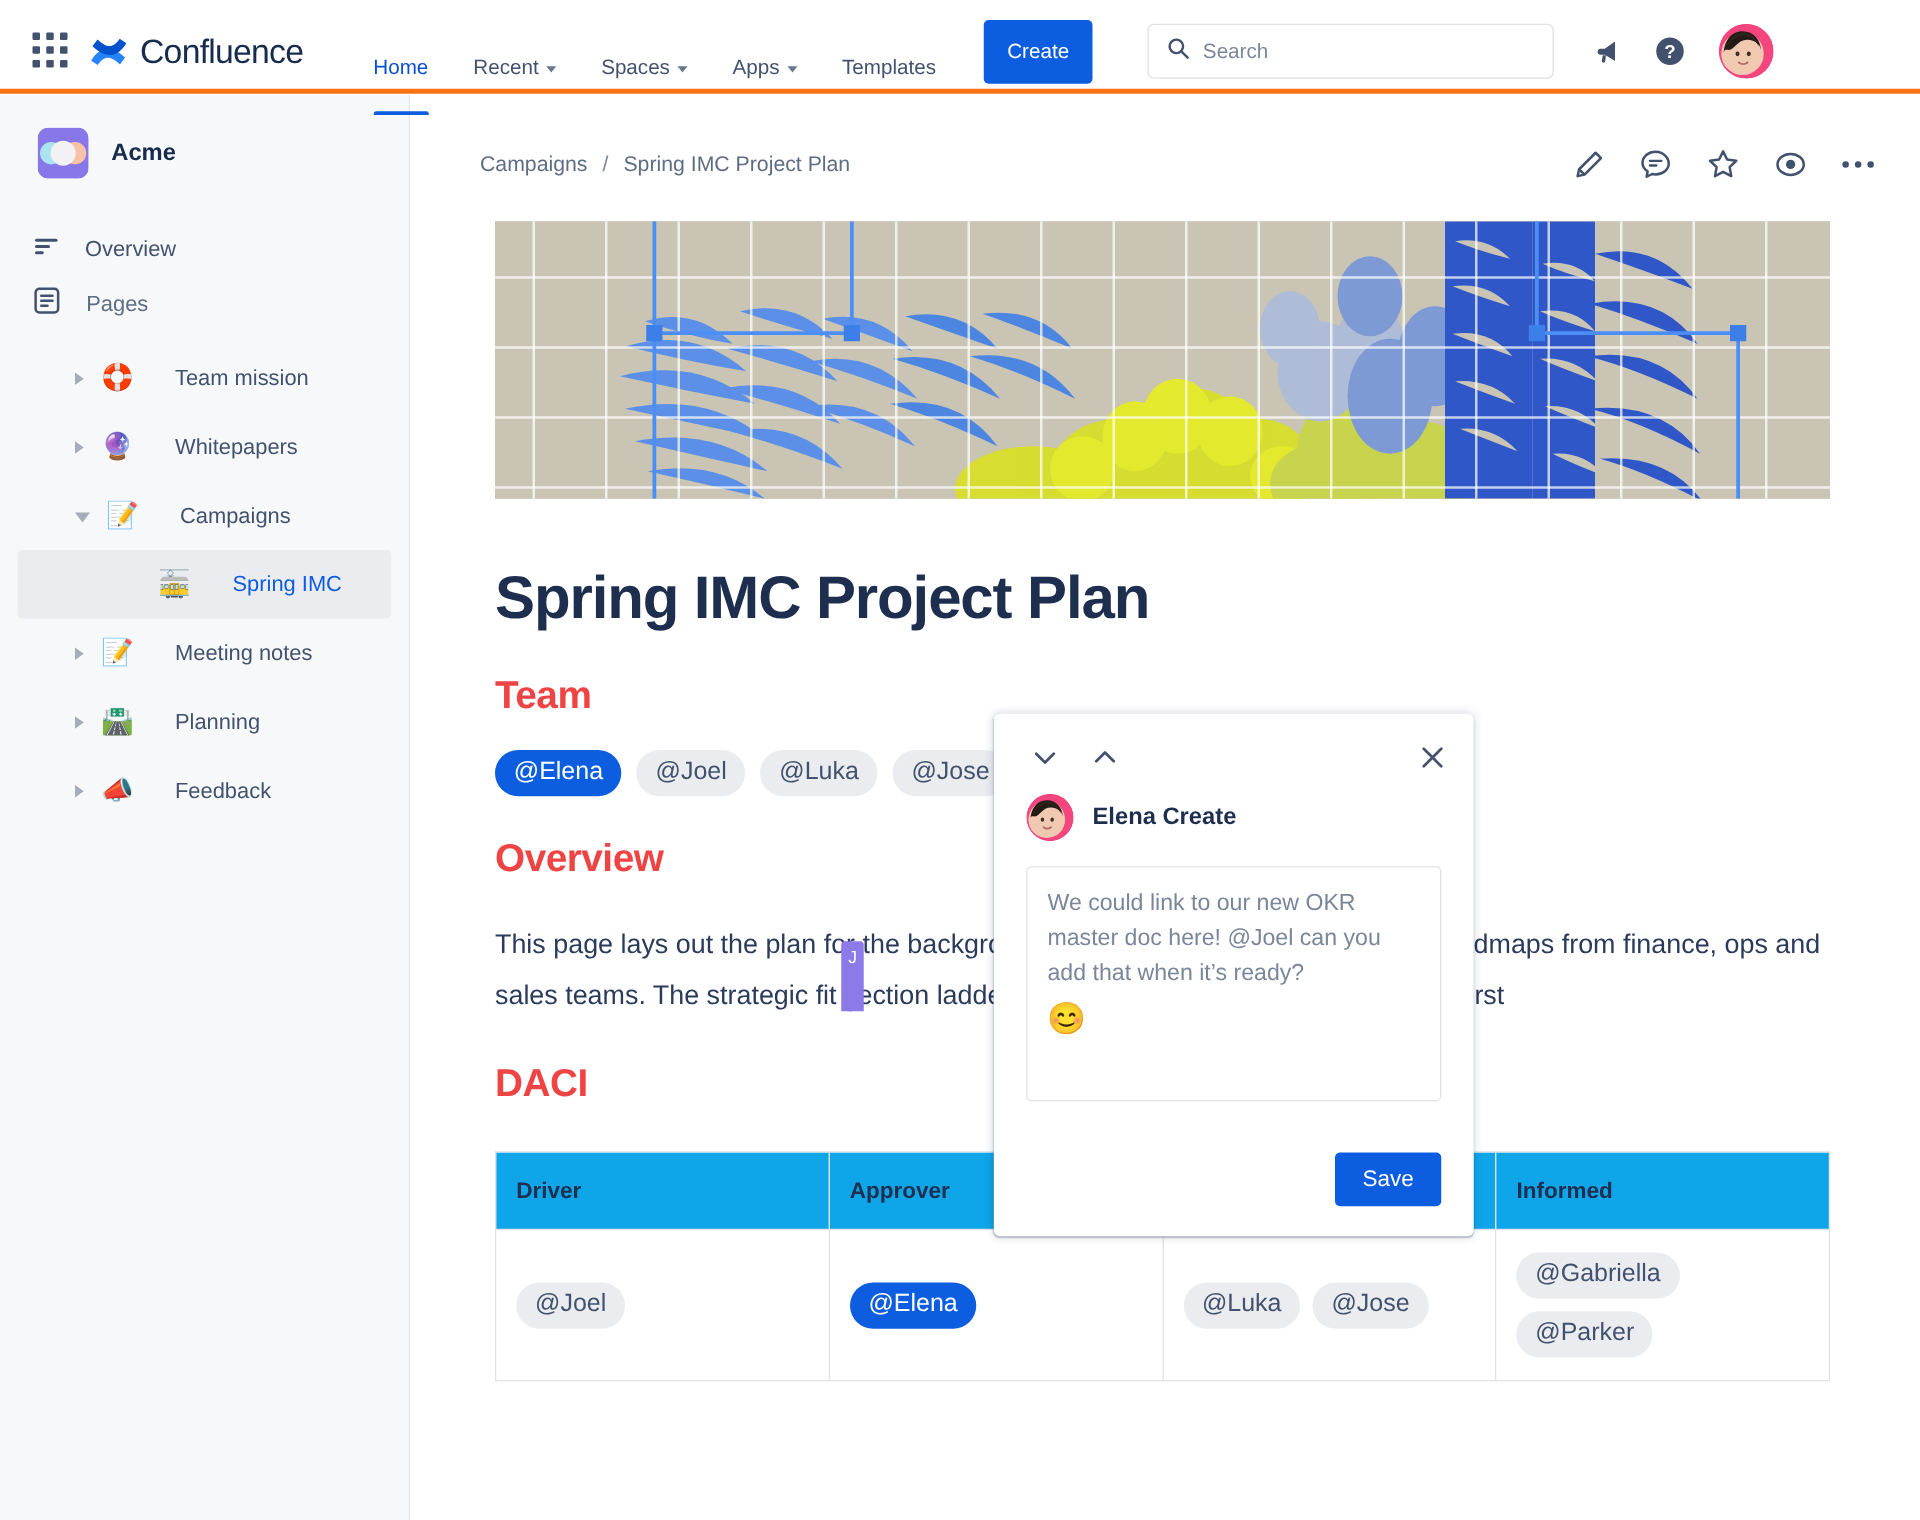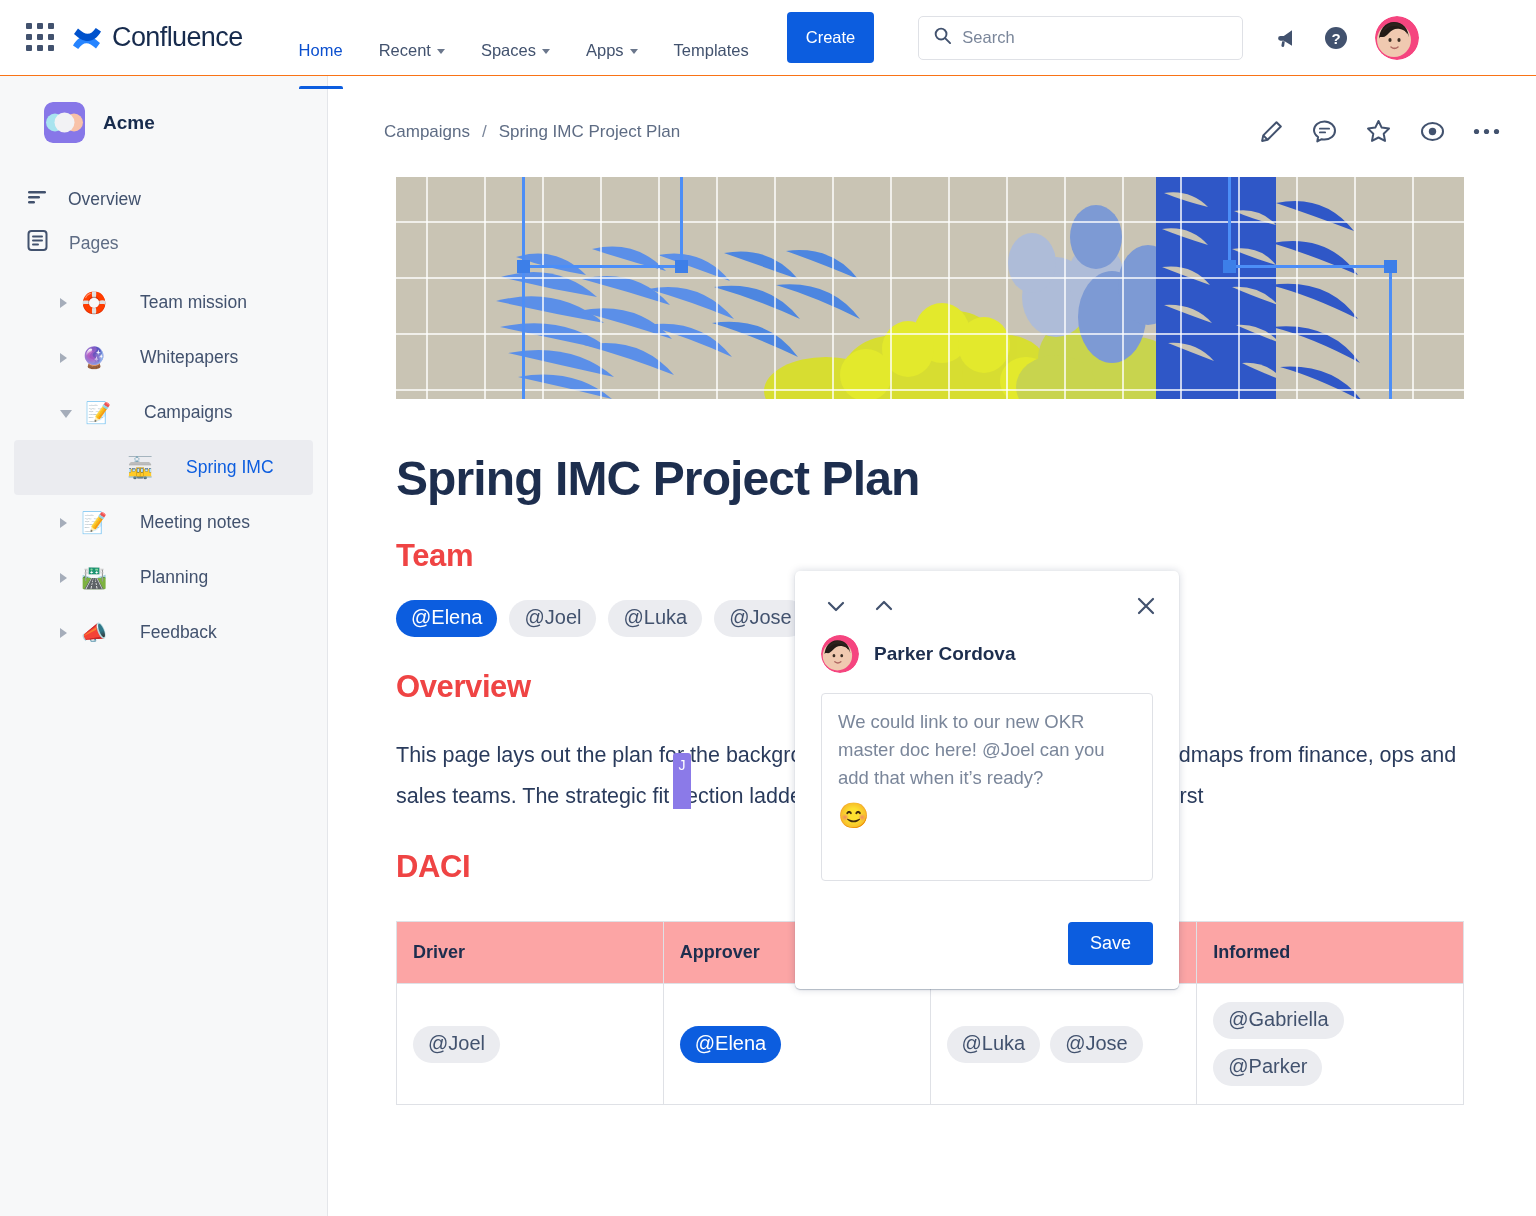--- a/index.html
+++ b/index.html
@@ -6,24 +6,24 @@
   html, body {
     width: 1536px; height: 1216px;
     font-family: "Liberation Sans", sans-serif;
     background: #ffffff;
     color: #172b4d;
     overflow: hidden;
   }
 
   
   .topnav {
-    position: absolute; top: 0; left: 0;
-    width: 1536px; height: 76px;
+    position: absolute; top: 11px; left: 0;
+    width: 1536px; height: 64px;
     background: #fff;
-    border-bottom: 1px solid #f97316;
+    border-bottom: 4px solid #f97316;
     display: flex; align-items: center;
     z-index: 40;
   }
   .appswitcher {
     margin-left: 26px;
     width: 30px; height: 30px;
     display: grid; grid-template-columns: repeat(3,1fr);
     grid-template-rows: repeat(3,1fr); gap: 3px;
     align-content: center; justify-content: center;
     cursor: pointer;
@@ -82,21 +82,21 @@
   }
 
   
   .sidebar {
     position: absolute; top: 76px; left: 0;
     width: 328px; height: 1140px;
     background: #f7f8f9;
     border-right: 1px solid #e4e6ea;
     overflow: hidden;
   }
-  .space-header { display: flex; align-items: center; padding: 26px 0 0 44px; cursor: pointer; }
+  .space-header { display: flex; align-items: center; padding: 26px 0 0 30px; cursor: pointer; }
   .space-logo { width: 41px; height: 41px; border-radius: 8px; position: relative; overflow: hidden; flex: none; }
   .space-name { font-size: 19px; font-weight: bold; color: #172b4d; margin-left: 18px; }
   .nav-section { margin-top: 34px; }
   .nav-row {
     display: flex; align-items: center;
     height: 44px; padding-left: 26px; cursor: pointer;
     font-size: 17.5px; color: #42526e;
   }
   .nav-row .lbl { margin-left: 20px; }
   .nav-row.pages .lbl { color: #5e6c84; }
@@ -193,21 +193,21 @@
     content: ""; position: absolute; left: 6px; top: 26px;
     width: 3px; height: 30px; background: #8b7ae8;
   }
 
   
   .daci { margin-top: 36px; width: 100%; border-collapse: collapse; table-layout: fixed; }
   .daci th, .daci td {
     border: 1px solid #dfe1e6; text-align: left;
     padding: 18px 16px; vertical-align: middle;
   }
-  .daci th { background: #fca5a5; font-size: 18px; font-weight: bold; color: #1d2e4e; height: 62px; }
+  .daci th { background: #0ea5e9; font-size: 18px; font-weight: bold; color: #1d2e4e; height: 62px; }
   .daci td { height: 64px; }
   .cellchips { display: flex; gap: 10px; flex-wrap: wrap; }
 
   
   .cpopup {
     position: absolute; left: 795px; top: 571px;
     width: 384px; height: 418px;
     background: #fff; border-radius: 5px;
     box-shadow: 0 1px 1px rgba(9,30,66,.25), 0 0 8px rgba(9,30,66,.18);
     z-index: 60;
@@ -643,21 +643,21 @@
       <svg width="38" height="38" viewBox="0 0 44 44">
         <circle cx="22" cy="22" r="22" fill="#f5457f"></circle>
         <circle cx="19" cy="24" r="17" fill="#f0c9b0"></circle>
         <path d="M4 24c0-10 6-18 15-18s15 7 15 17c0-6-4-9-9-10-5-1-8 1-11 4-2 2-4 4-6 4-2 0-4-1-4 3z" fill="#231b17"></path>
         <path d="M7 18c2-8 8-12 14-11 6 1 10 5 11 11-3-6-8-8-13-8-5 0-9 3-12 8z" fill="#2d231d"></path>
         <ellipse cx="15" cy="24" rx="1.6" ry="1.9" fill="#3a2e25"></ellipse>
         <ellipse cx="24" cy="24" rx="1.6" ry="1.9" fill="#3a2e25"></ellipse>
         <path d="M16 31c2 1.6 5 1.6 7 0" stroke="#b06a64" stroke-width="1.6" fill="none" stroke-linecap="round"></path>
       </svg>
     </span>
-    <span class="cp-name">Parker Cordova</span>
+    <span class="cp-name">Elena Create</span>
   </div>
 
   <div class="cp-input">
     <div class="cp-text">We could link to our new OKR master doc here! @Joel can you add that when it’s ready?</div>
     <div class="cp-emoji">😊</div>
   </div>
 
   <button class="cp-save">Save</button>
 </div>
 

